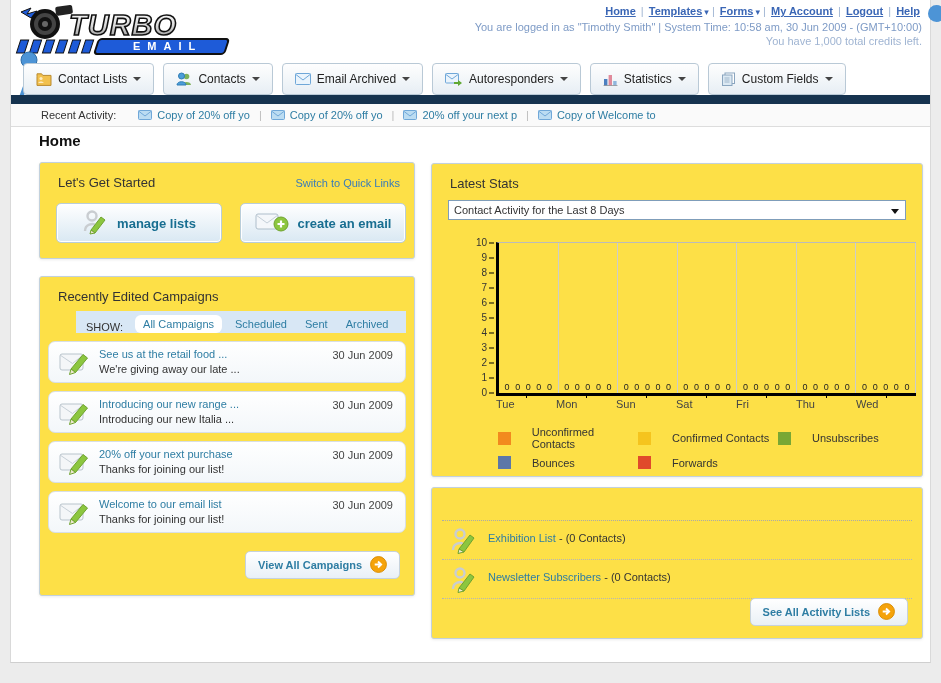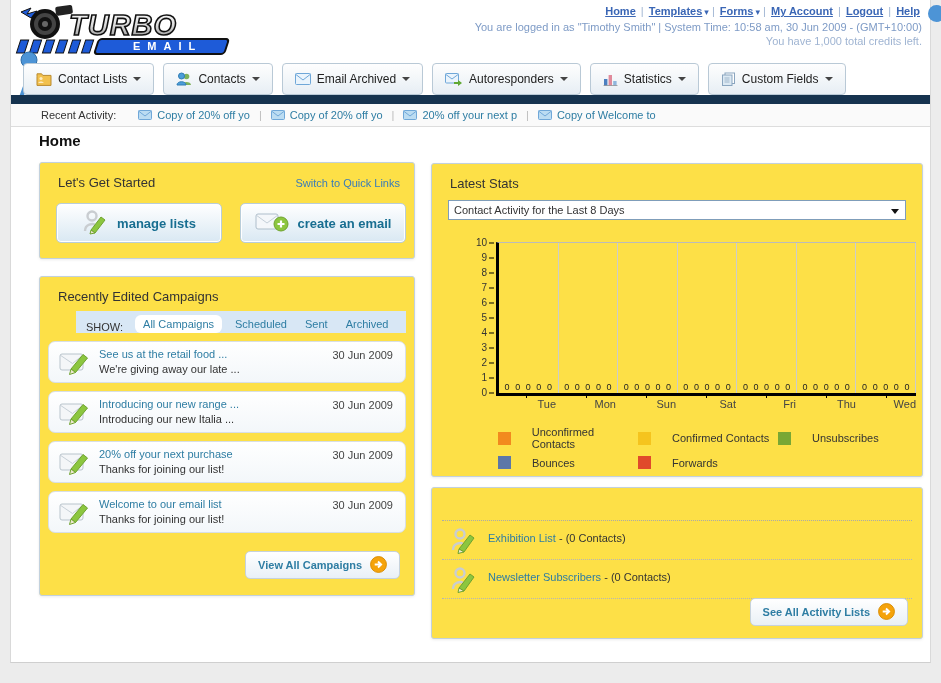--- a/index.html
+++ b/index.html
@@ -66,21 +66,21 @@
             border-right:4px solid transparent;border-top:5px solid #111;}
   .chart{position:absolute;left:38px;top:78px;width:446px;height:180px;}
   .yaxis{position:absolute;left:0;top:0;width:24px;height:150px;}
   .ylabel{position:absolute;right:7px;transform:translateY(-50%);font-size:10px;color:#333;}
   .ylabel i{position:absolute;right:-7px;top:50%;width:5px;height:1px;background:#000;font-style:normal;}
   .plot{position:absolute;left:26px;top:0;right:0;height:150px;border-left:3px solid #000;
         border-bottom:3px solid #000;border-top:1px solid #BBB;display:flex;}
   .day-group{flex:1;position:relative;border-right:1px solid #CCC;}
   .zeros{position:absolute;bottom:1px;left:0;right:0;display:flex;justify-content:space-evenly;font-size:9px;color:#222;}
   .xlabels{position:absolute;left:26px;right:0;top:156px;display:flex;}
-  .xlabel{flex:1;text-align:right;font-size:11px;color:#444;position:relative;}
+  .xlabel{flex:1;text-align:left;font-size:11px;color:#444;position:relative;}
   .xlabel i{position:absolute;left:50%;top:-4px;width:1px;height:4px;background:#000;}
   .legend{position:absolute;left:66px;top:262px;width:420px;display:flex;flex-wrap:wrap;}
   .legend-item{width:140px;display:flex;align-items:center;gap:21px;font-size:11px;color:#333;margin-bottom:6px;}
   .swatch{width:13px;height:13px;display:inline-block;}
   
   #contact-lists{left:420px;top:487px;width:490px;height:150px;}
   .dotted{border-bottom:1px dotted #AAA;}
   #cl-title-rule{position:absolute;left:10px;right:10px;top:32px;}
   #cl-items{position:absolute;left:10px;right:10px;top:33px;}
   .cl-item{position:relative;height:38px;border-bottom:1px dotted #B5B5B5;cursor:pointer;}

